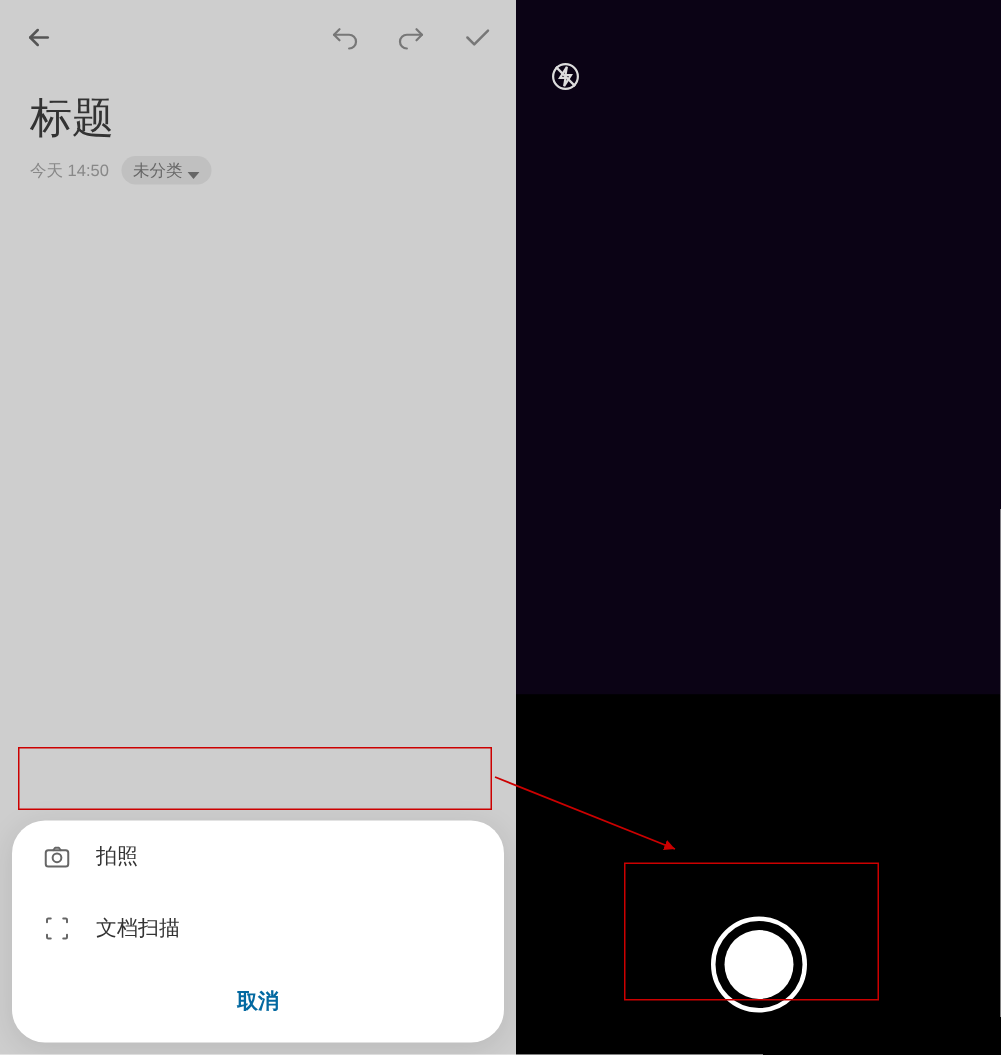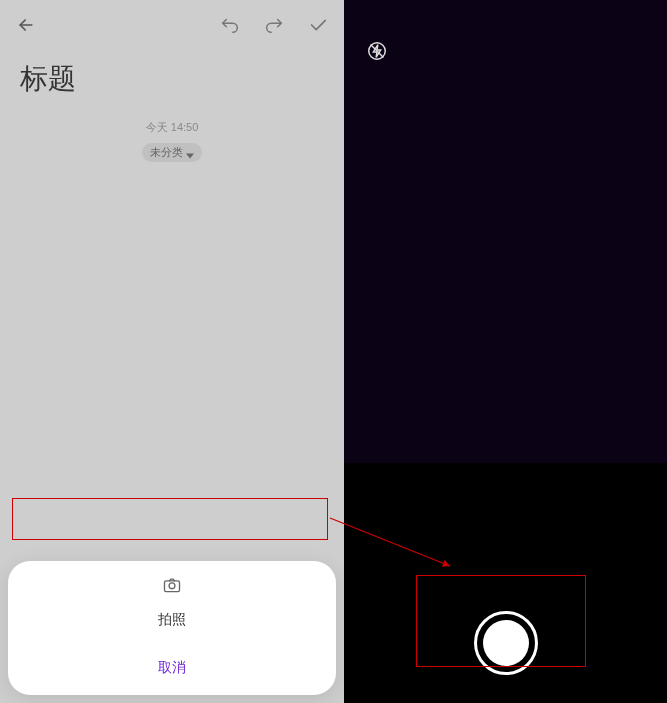--- a/index.html
+++ b/index.html
@@ -53,27 +53,26 @@
     
     .title-area {
       padding: 10px 20px 0 20px;
     }
     .title {
       font-size: 28px;
       font-weight: 500;
       color: #333;
     }
     .subtitle {
-      margin-top: 22px;
+      margin-top: 6px;
       display: flex;
       align-items: center;
       gap: 8px;
       font-size: 11px;
       color: #888;
-      flex-direction: column;
     }
     .category-chip {
       background: #c0c0c0;
       border-radius: 10px;
       padding: 2px 8px;
       font-size: 11px;
       color: #666;
       display: inline-flex;
       align-items: flex-end;
       gap: 3px;
@@ -87,40 +86,39 @@
       background: #fff;
       border-radius: 22px;
       overflow: hidden;
       box-shadow: 0 4px 20px rgba(0,0,0,0.1);
     }
     .sheet-item {
       display: flex;
       align-items: center;
       gap: 16px;
       padding: 14px 20px;
-      flex-direction: column;
     }
     .sheet-icon {
       width: 20px;
       height: 20px;
       display: flex;
       align-items: center;
       justify-content: center;
       color: #555;
     }
     .sheet-label {
       font-size: 14px;
       color: #333;
     }
     .cancel-btn {
       text-align: center;
       padding: 16px 0 18px 0;
       font-size: 14px;
-      color: #6d28d9;
-      font-weight: 400;
+      color: #0369a1;
+      font-weight: 700;
     }
     .highlight-box {
       position: absolute;
       border: 1px solid #c00;
       pointer-events: none;
     }
     
     .flash-icon {
       position: absolute;
       top: 40px;
@@ -222,20 +220,28 @@
     <div class="sheet-item">
       <div class="sheet-icon">
         <svg width="20" height="20" viewBox="0 0 24 24" fill="none" stroke="#666" stroke-width="1.6" stroke-linecap="round" stroke-linejoin="round">
           <rect x="3" y="7" width="18" height="13" rx="2"></rect>
             <circle cx="12" cy="13" r="3.5"></circle>
             <path d="M9 7l1.5-2h3L15 7"></path>
         </svg>
       </div>
       <span class="sheet-label">拍照</span>
     </div>
+    <div class="sheet-item">
+      <div class="sheet-icon">
+        <svg width="20" height="20" viewBox="0 0 24 24" fill="none" stroke="#666" stroke-width="1.6" stroke-linecap="round" stroke-linejoin="round">
+          <path d="M4 7V5a1 1 0 0 1 1-1h2M20 7V5a1 1 0 0 0-1-1h-2M4 17v2a1 1 0 0 0 1 1h2M20 17v2a1 1 0 0 1-1 1h-2"></path>
+        </svg>
+      </div>
+      <span class="sheet-label">文档扫描</span>
+    </div>
     <div class="cancel-btn">取消</div>
   </div>
 </div>
 
 <div class="right-pane">
   <div class="viewfinder"></div>
   <div class="camera-bar"></div>
   <div class="flash-icon">
     <svg width="22" height="22" viewBox="0 0 24 24" fill="none" stroke="#ddd" stroke-width="1.6">
       <circle cx="12" cy="12" r="9"></circle>

